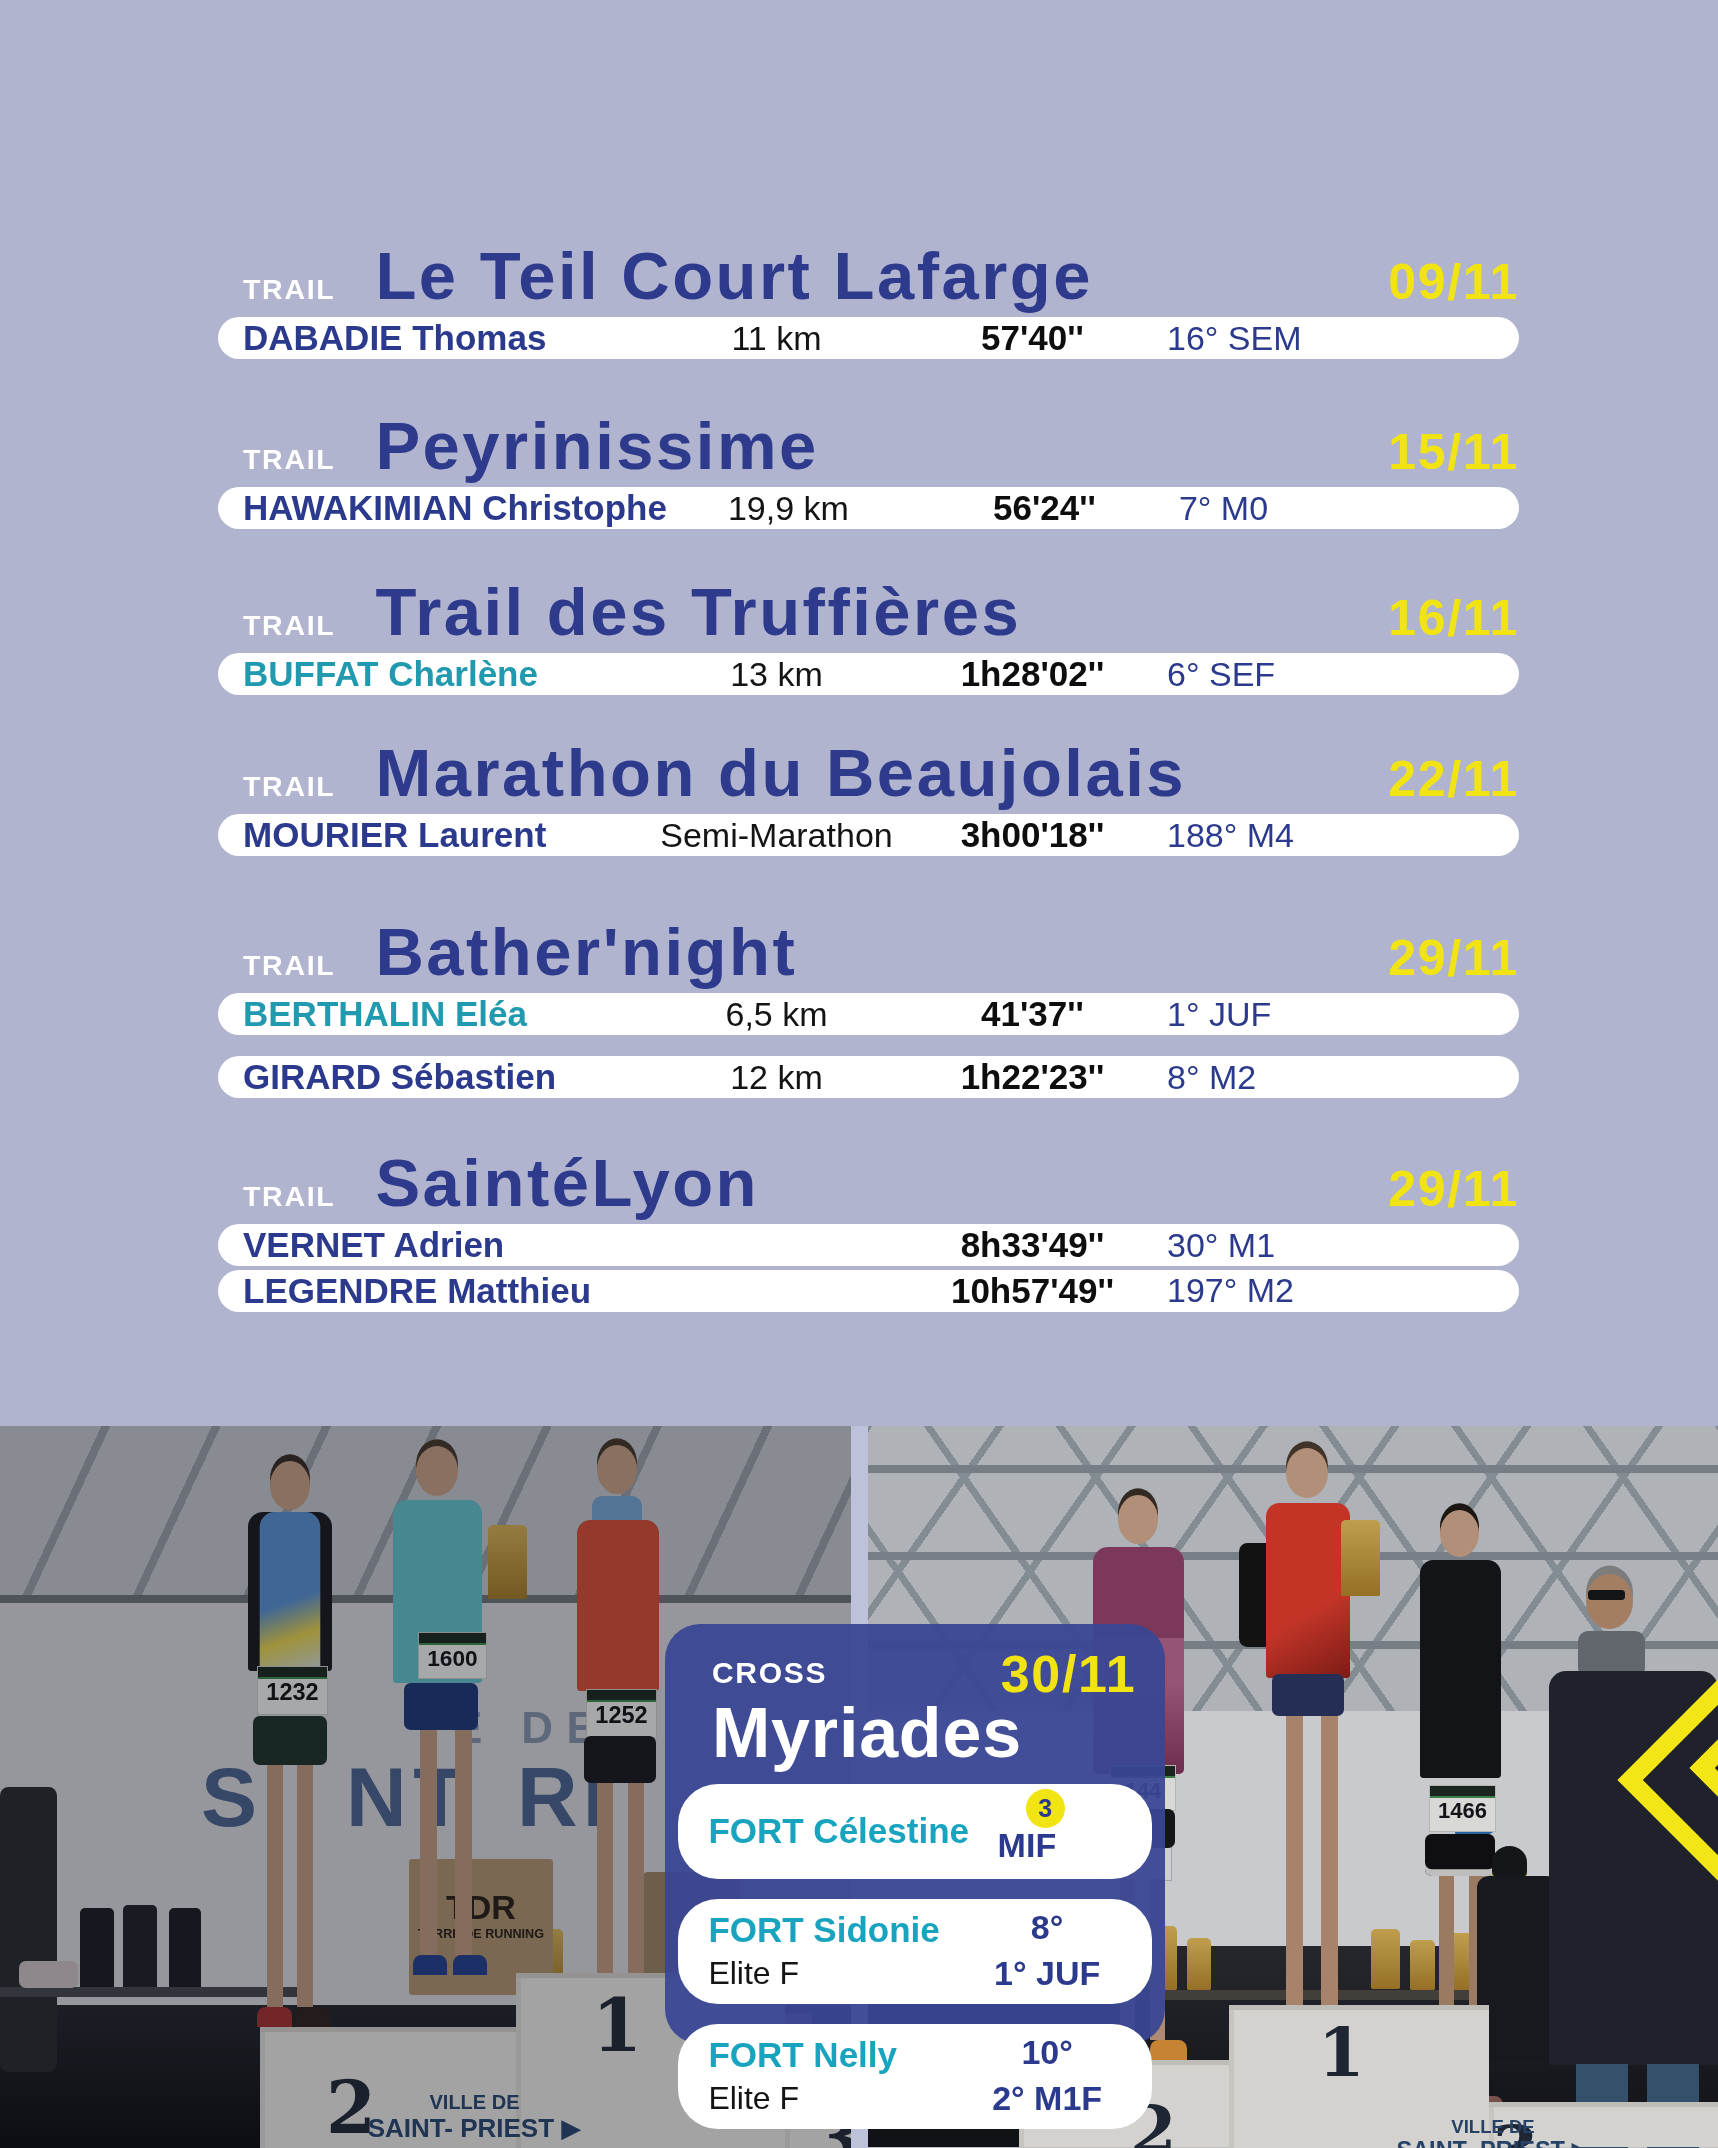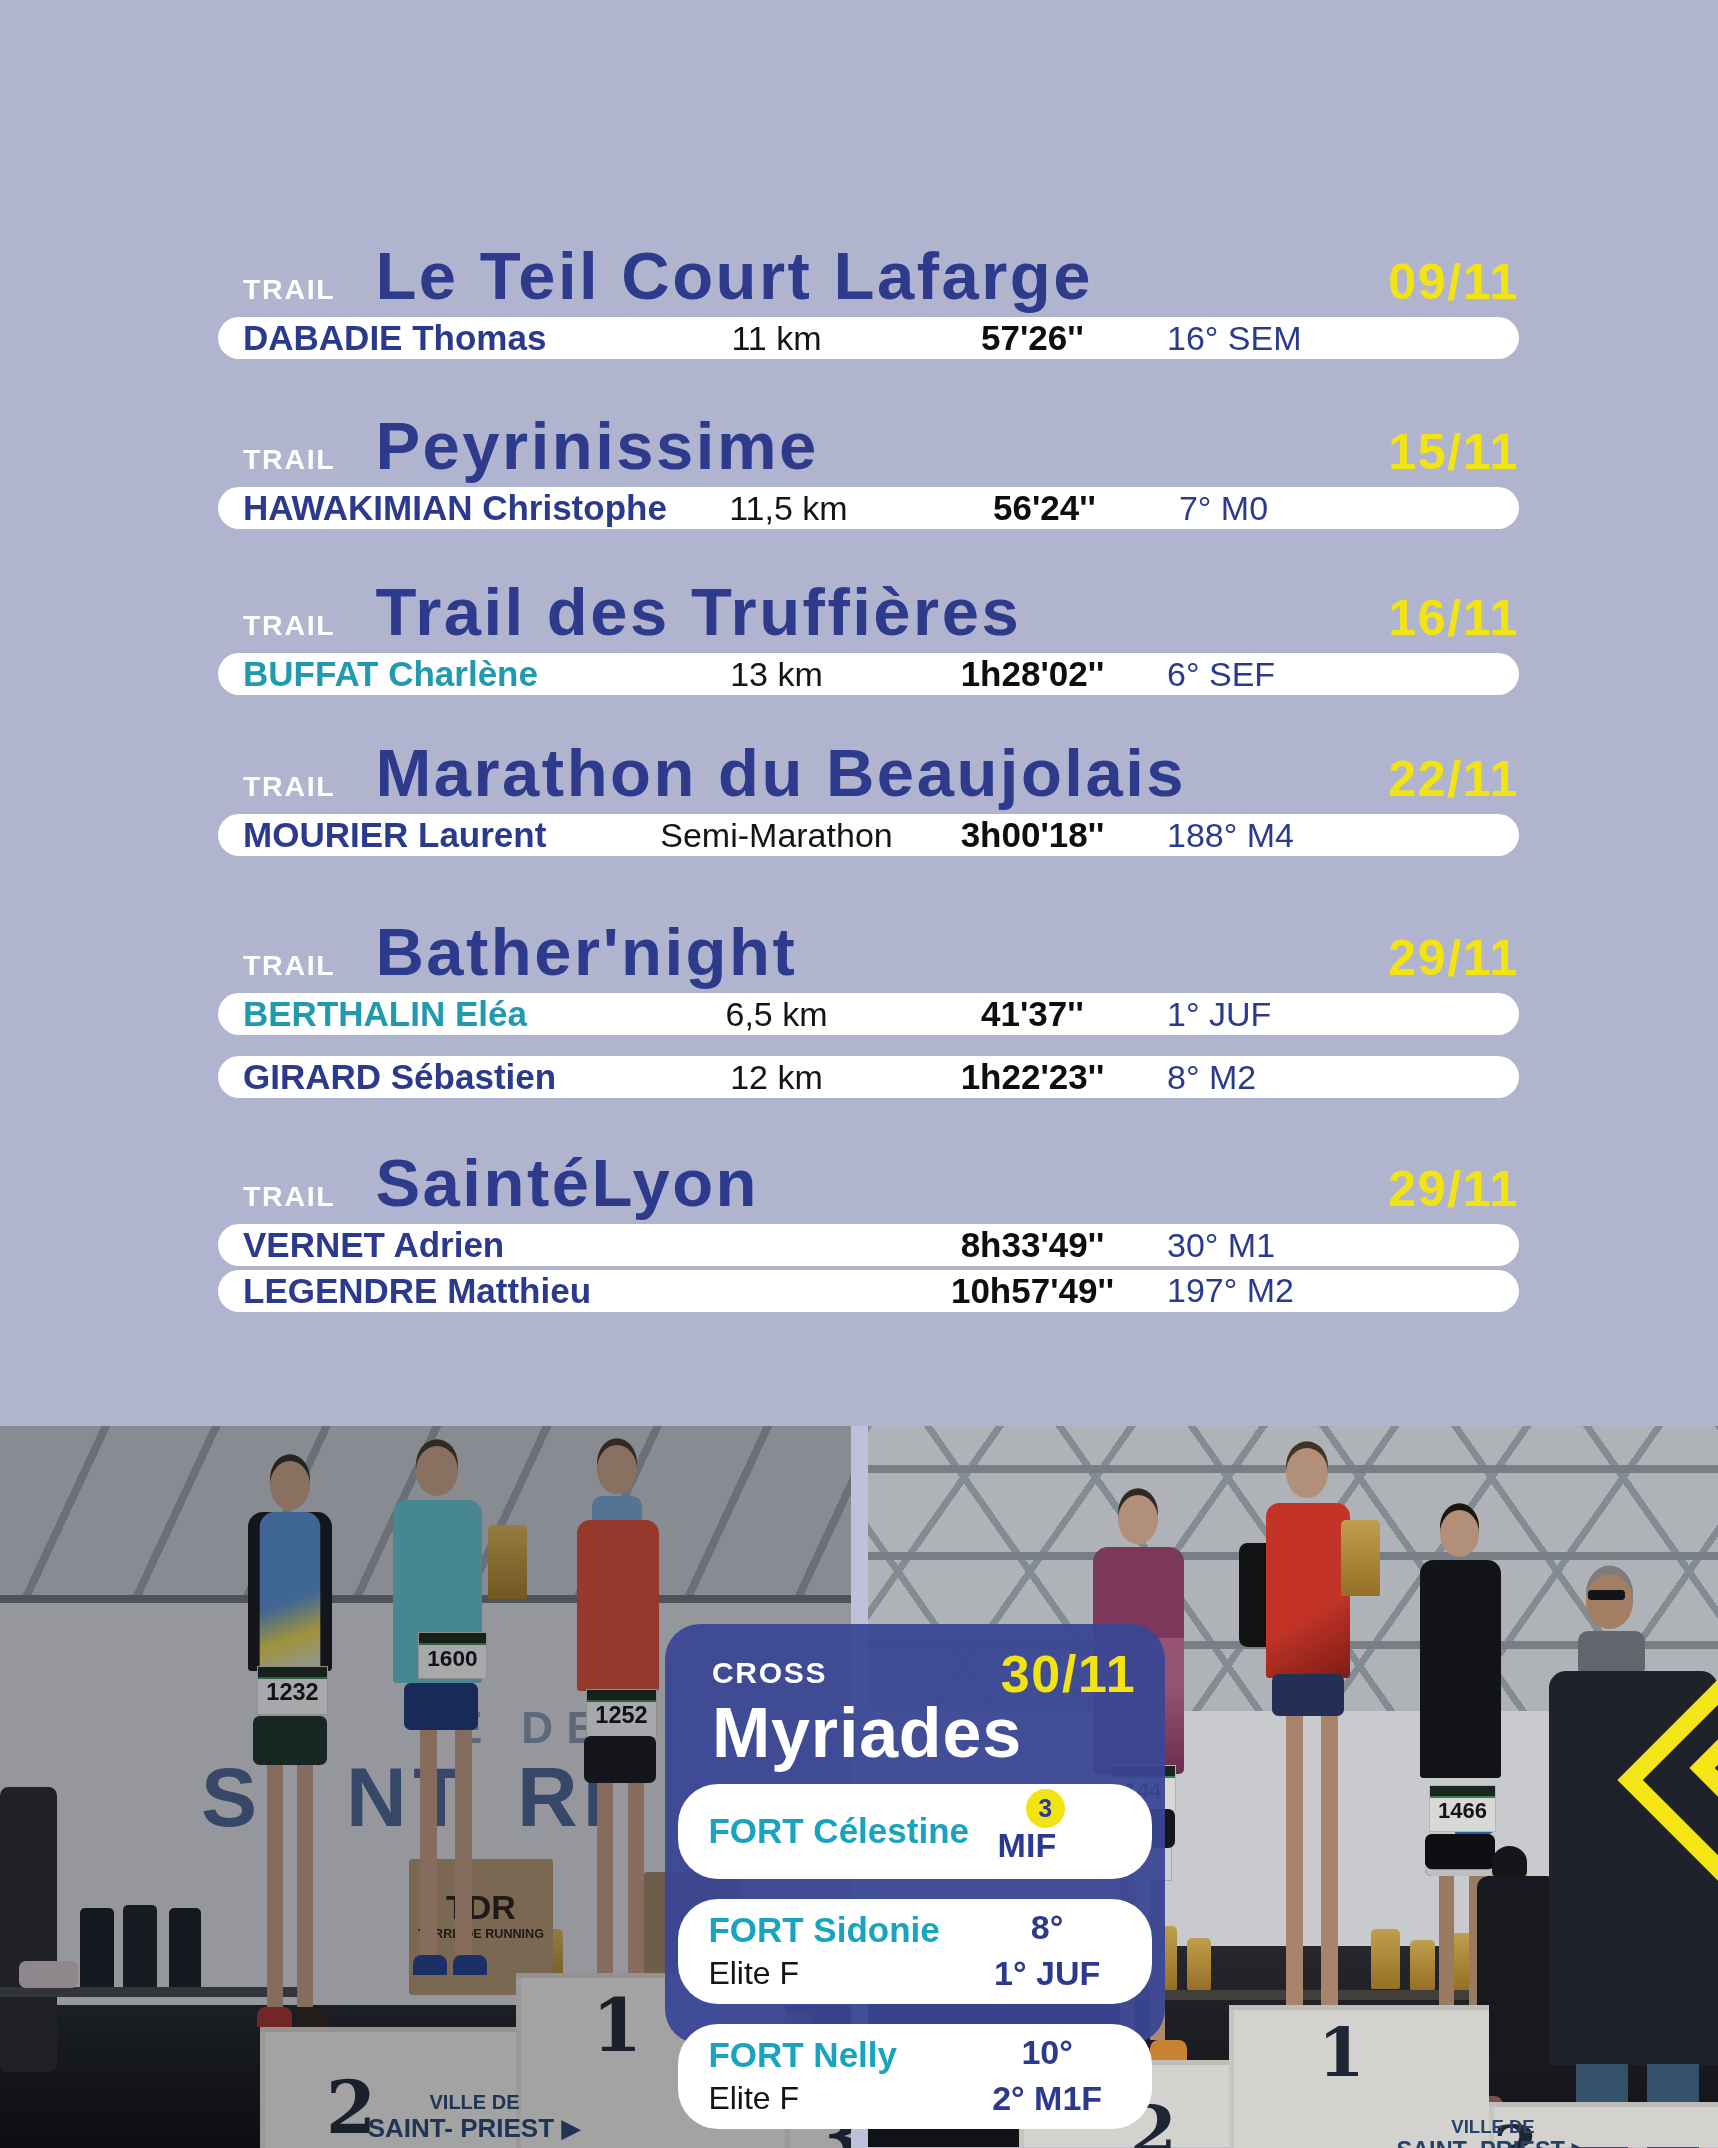--- a/index.html
+++ b/index.html
@@ -59,36 +59,36 @@
   <div class="sec" style="top:237px;">
     <div class="sec-head">
       <span class="cat">TRAIL</span>
       <span class="title">Le Teil Court Lafarge</span>
       <span class="date">09/11</span>
     </div>
     <div class="rows">
       <div class="row">
         <span class="nm">DABADIE Thomas</span>
         <span class="dist">11 km</span>
-        <span class="time">57'26''</span>
+        <span class="time">57'40''</span>
         <span class="rank">16° SEM</span>
       </div>
     </div>
   </div>
 
   <div class="sec" style="top:407px;">
     <div class="sec-head">
       <span class="cat">TRAIL</span>
       <span class="title">Peyrinissime</span>
       <span class="date">15/11</span>
     </div>
     <div class="rows">
       <div class="row">
         <span class="nm">HAWAKIMIAN Christophe</span>
-        <span class="dist">11,5 km</span>
+        <span class="dist">19,9 km</span>
         <span class="time">56'24''</span>
         <span class="rank">7° M0</span>
       </div>
     </div>
   </div>
 
   <div class="sec" style="top:573px;">
     <div class="sec-head">
       <span class="cat">TRAIL</span>
       <span class="title">Trail des Truffières</span>

